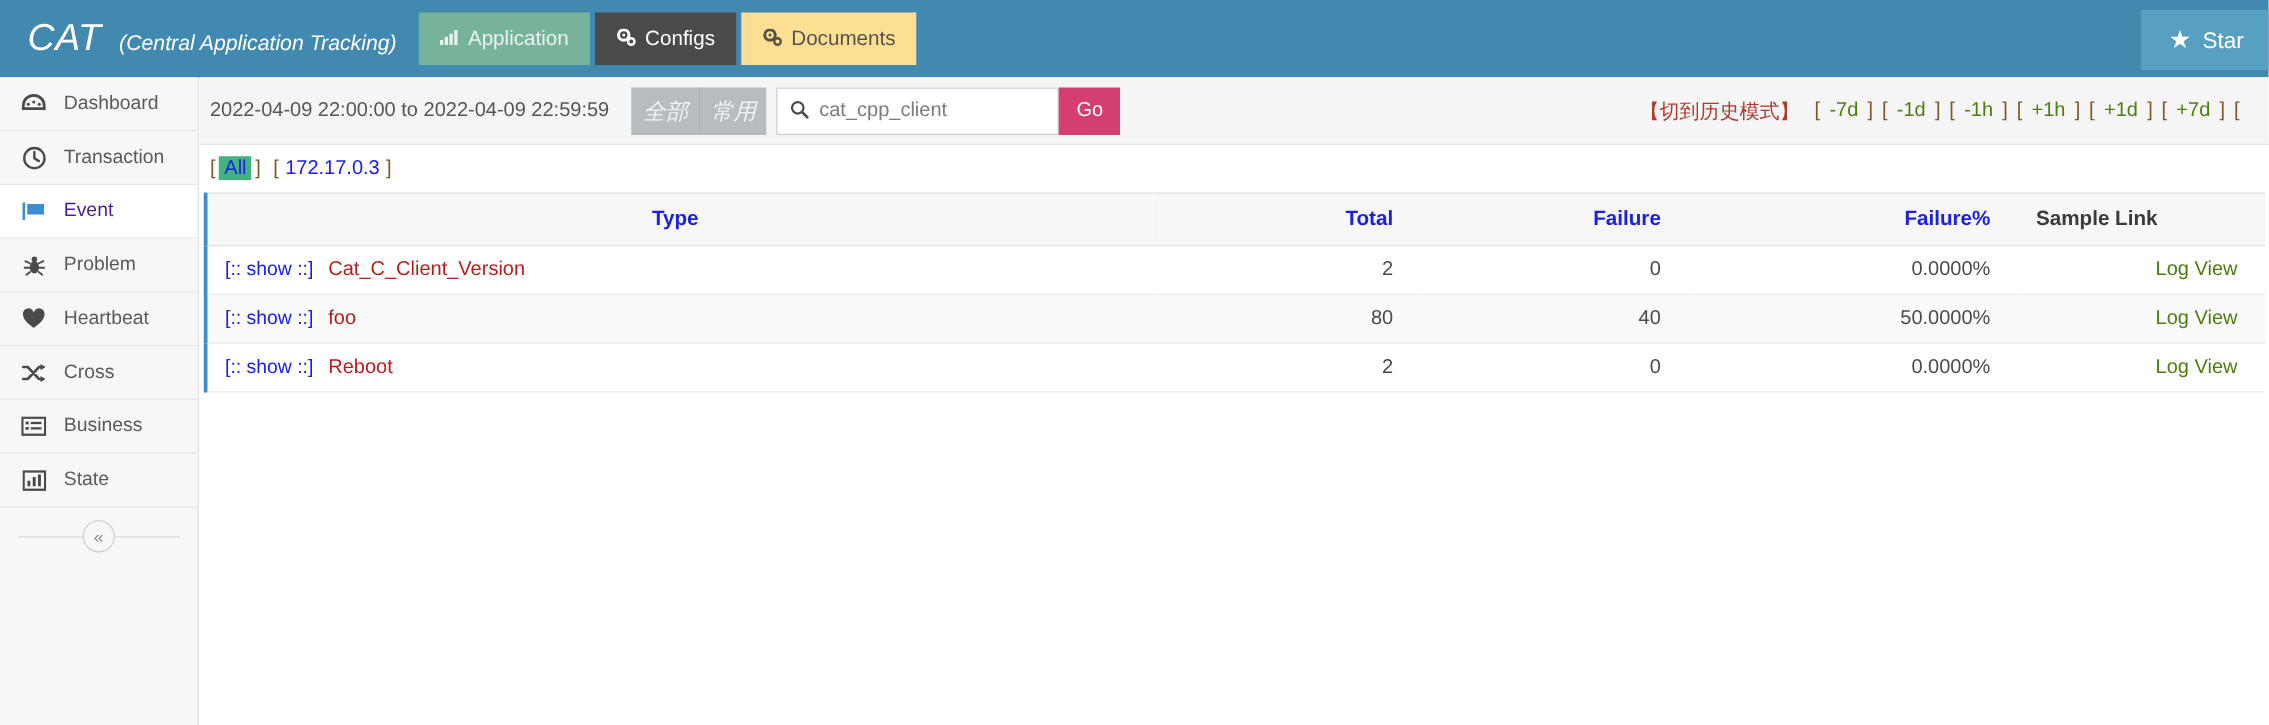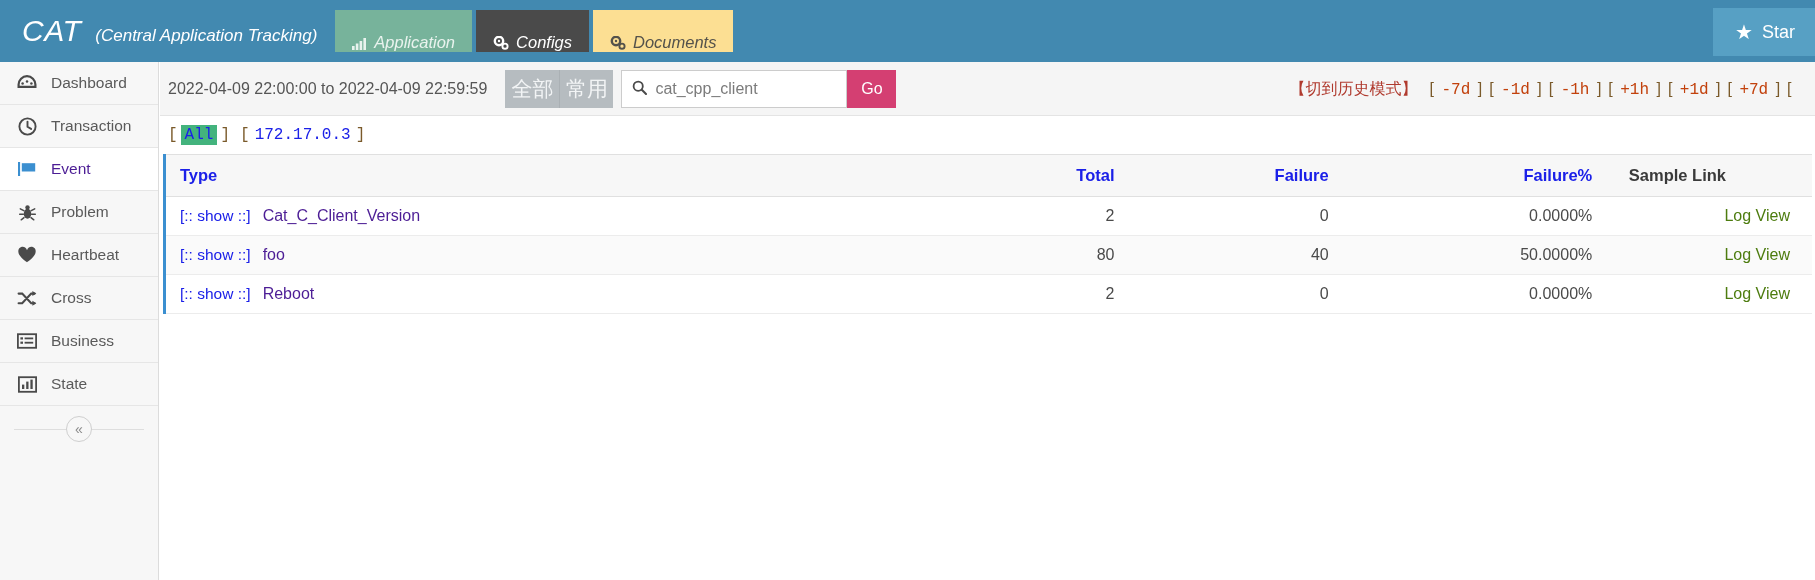--- a/index.html
+++ b/index.html
@@ -23,22 +23,22 @@
   }
   .brand-main {
     font-size: 30px; font-style: italic; font-weight: 400;
     letter-spacing: 0.5px;
   }
   .brand-sub {
     font-size: 17px; font-style: italic; margin-left: 14px; font-weight: 400;
   }
   .navbtns { display: flex; align-items: center; margin-left: 18px; gap: 4px; }
   .navbtn {
-    height: 42px; display: flex; align-items: flex-end; gap: 7px;
-    padding: 0 17px; font-size: 16.5px; font-style: italic;
+    height: 42px; display: flex; align-items: center; gap: 7px;
+    padding: 0 17px; font-size: 16.5px; 
     cursor: pointer; white-space: nowrap;
   }
   .navbtn.application { background: #77b39b; color: #e9f3ee; }
   .navbtn.configs { background: #4a4a4a; color: #ffffff; }
   .navbtn.documents { background: #fcdf93; color: #54524b; }
   .navbtn .ic { font-size: 14px; font-style: normal; line-height: 1; }
 
   .starbtn {
     position: absolute; right: 0; top: 8px; height: 48px;
     background: #57a0c4; color: #fff;
@@ -92,21 +92,21 @@
     border-bottom: 1px solid #e4e4e4;
     display: flex; align-items: center;
   }
   .daterange {
     font-size: 16px; color: #555; padding: 0 18px 0 8px; white-space: nowrap;
     cursor: pointer; line-height: 54px;
   }
   .seg {
     width: 54px; height: 38px; background: #b6bcc0; color: #f2f4f5;
     display: flex; align-items: center; justify-content: center;
-    font-size: 21px; cursor: pointer;
+    font-size: 18px; cursor: pointer; font-style: italic;
   }
   .seg + .seg { border-left: 1px solid #aab0b4; }
   .searchwrap {
     width: 226px; height: 38px; background: #fff; border: 1px solid #ccc;
     display: flex; align-items: center; gap: 8px; padding: 0 10px;
     margin-left: 8px;
   }
   .searchwrap .mag { color: #4a4a4a; font-size: 15px; line-height: 1; }
   .searchwrap input {
     border: 0; outline: 0; font-size: 16px; color: #7b7b7b; width: 100%;
@@ -121,59 +121,59 @@
   .histzone {
     position: absolute; right: 6px; top: 0; height: 54px;
     display: flex; align-items: center; gap: 0; white-space: nowrap;
   }
   .histmode {
     color: #b03a2e; font-size: 16px; cursor: pointer; margin-right: 12px;
   }
   .shift {
     color: #7a5a2a; font-size: 16px; cursor: pointer; margin-right: 7px;
   }
-  .shift b { color: #c2410c; font-weight: 400; padding: 0 3px; font-family: Liberation Mono, monospace; }
+  .shift b { color: #4d7c0f; font-weight: 400; padding: 0 3px; }
 
   .iprow {
     height: 38px; display: flex; align-items: center;
     padding-left: 8px; gap: 0; font-size: 16px; color: #7a5a2a;
     background: #fff;
   }
-  .ipchip { margin-right: 10px; white-space: nowrap; font-family: Liberation Mono, monospace; }
+  .ipchip { margin-right: 10px; white-space: nowrap; }
   .ipchip .sel {
     background: #43b37d; color: #1b20e8; padding: 1px 4px; margin: 0 3px;
     cursor: pointer;
   }
   .ipchip .lnk { color: #1b20e8; padding: 0 5px; cursor: pointer; }
 
   
   .tablewrap { padding: 0 3px 0 3px; }
   table.evt { width: 100%; border-collapse: collapse; table-layout: fixed; }
   table.evt thead th {
     background: #f7f7f7; color: #1b20e8; font-size: 16.5px; font-weight: 700;
     padding: 11px 22px 11px 10px; text-align: right;
     border-top: 1px solid #e0e0e0; border-bottom: 1px solid #e0e0e0;
   }
   table.evt thead th.c-type {
-    text-align: left; padding-left: 14px; border-left: 3px solid #3b8fd0;
+    text-align: center; padding-left: 14px; border-left: 3px solid #3b8fd0;
   }
   table.evt thead th.c-sample { color: #3a3a3a; padding-right: 86px; }
   table.evt tbody td {
     font-size: 16px; color: #4a4a4a; padding: 10px 22px 10px 10px;
     text-align: right; border-bottom: 1px solid #ececec;
     background: #ffffff;
   }
   table.evt tbody tr td:first-child {
     text-align: left; padding-left: 14px; border-left: 3px solid #3b8fd0;
   }
   table.evt tbody tr:nth-child(even) td { background: #fafafa; }
   td .show {
     color: #1b20e8; cursor: pointer; margin-right: 12px; font-size: 15.5px;
   }
-  td .tname { color: #4c1d95; cursor: pointer; }
+  td .tname { color: #b91c1c; cursor: pointer; }
   td.c-sample { padding-right: 86px; }
   td .loglink { color: #4d7c0f; cursor: pointer; }
 
   .col-type { width: 46%; }
   .col-total { width: 13%; }
   .col-failure { width: 13%; }
   .col-failpct { width: 16%; }
   .col-sample { width: 12%; }
 </style>
 </head>

